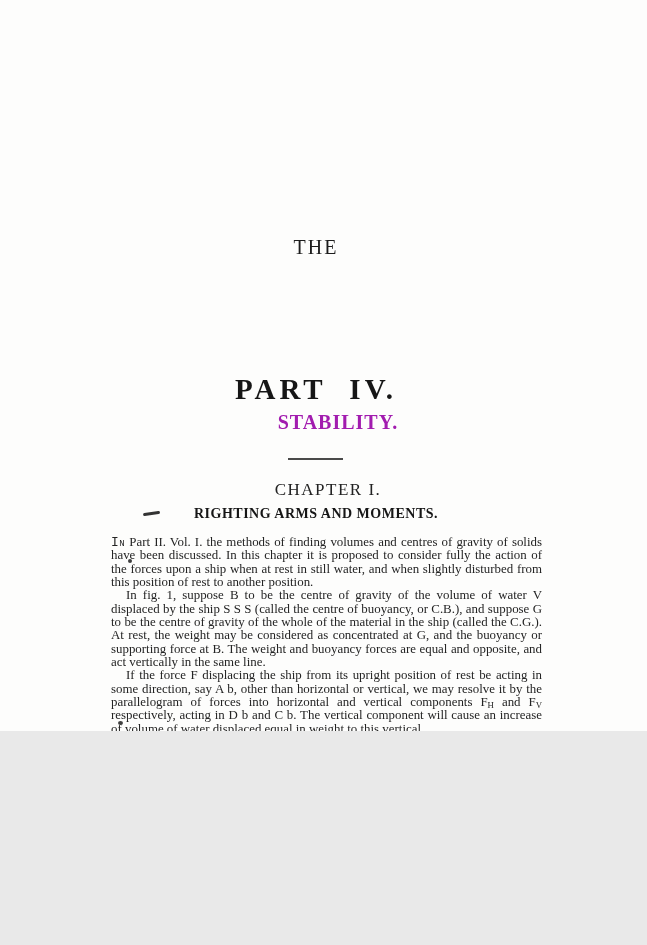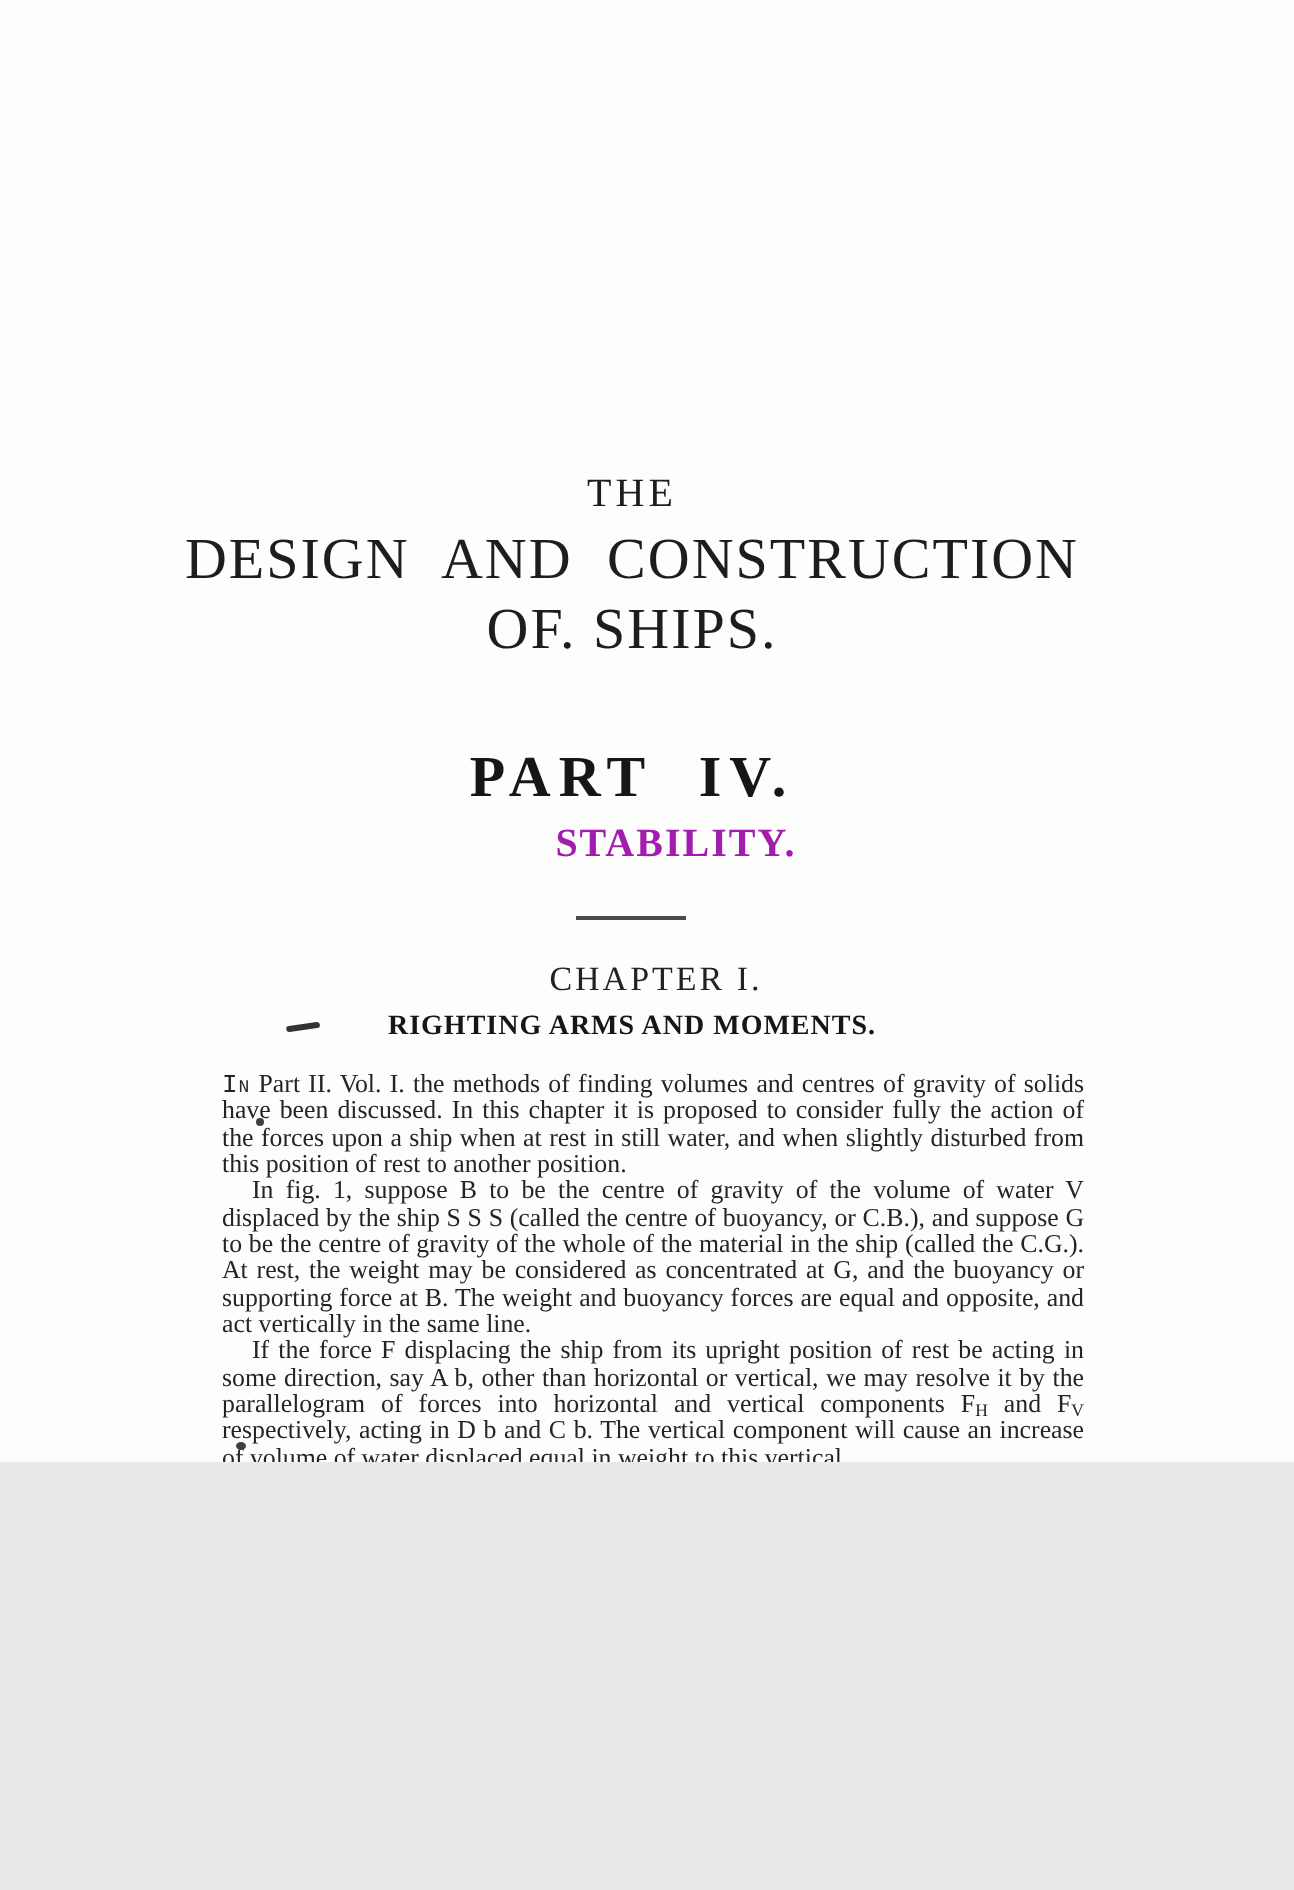--- a/index.html
+++ b/index.html
@@ -36,22 +36,20 @@
   
   .wm-svg{position:absolute;left:0;top:845px;width:647px;height:100px;}
   .wm-text{font-family:"DejaVu Serif", serif;font-weight:bold;font-size:67px;}
 </style>
 </head>
 <body>
 
 <div class="screen">
 
   <div class="head t-the">THE</div>
-  <div class="head t-main">DESIGN AND CONSTRUCTION</div>
-  <div class="head t-ships">OF. SHIPS.</div>
 
   <div class="head t-part">PART IV.</div>
   <div class="head t-stab">STABILITY.</div>
 
   <div class="rule"></div>
 
   <div class="head t-chap">CHAPTER I.</div>
   <div class="head t-right">RIGHTING ARMS AND MOMENTS.</div>
 
   <div class="bodytext">

